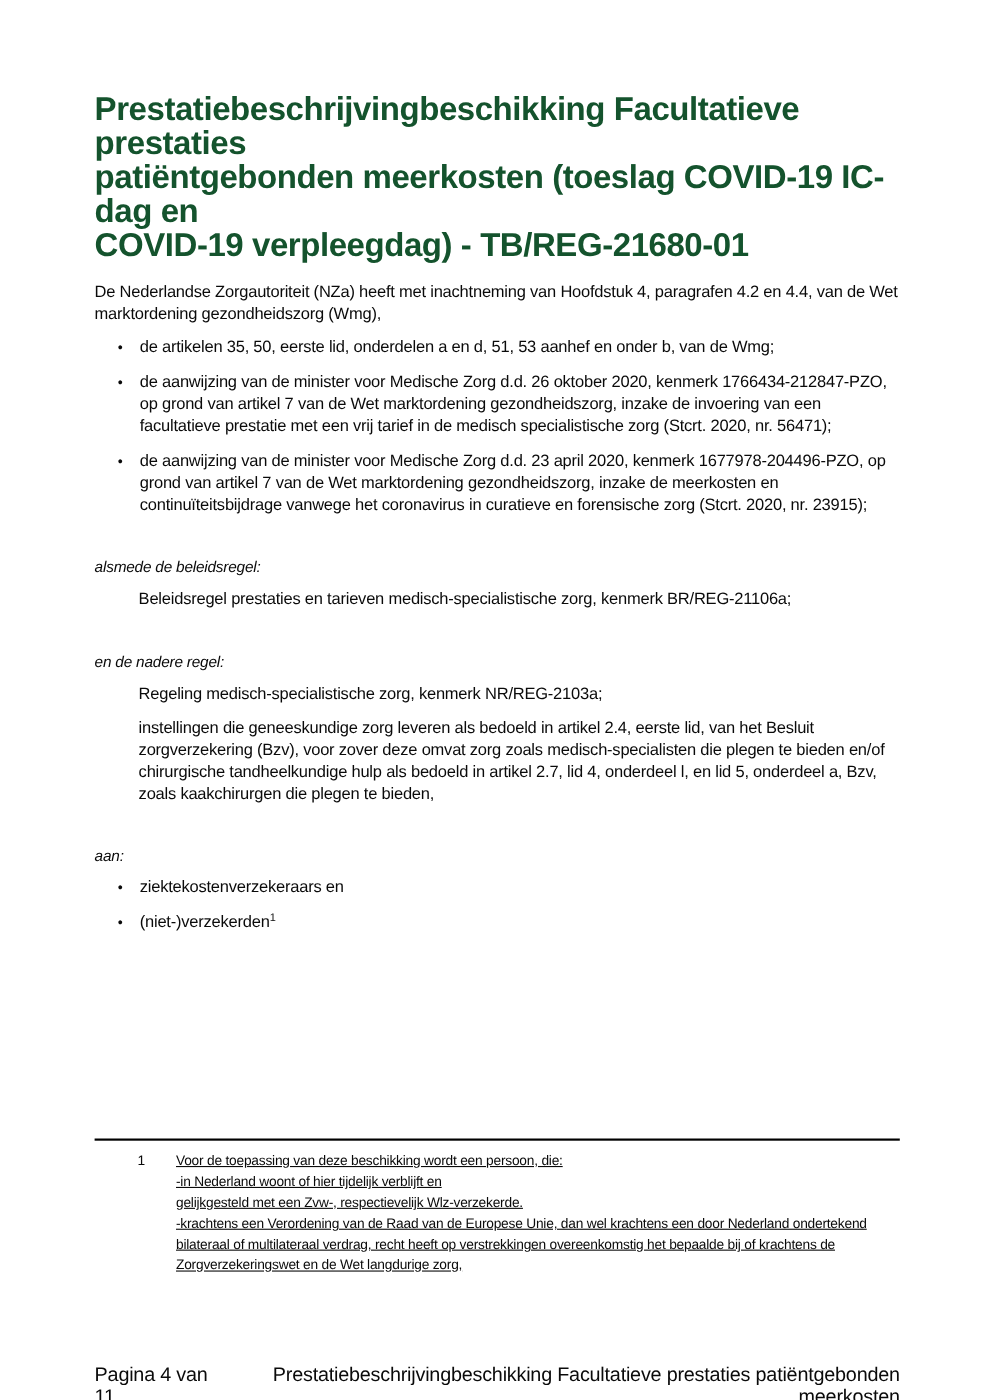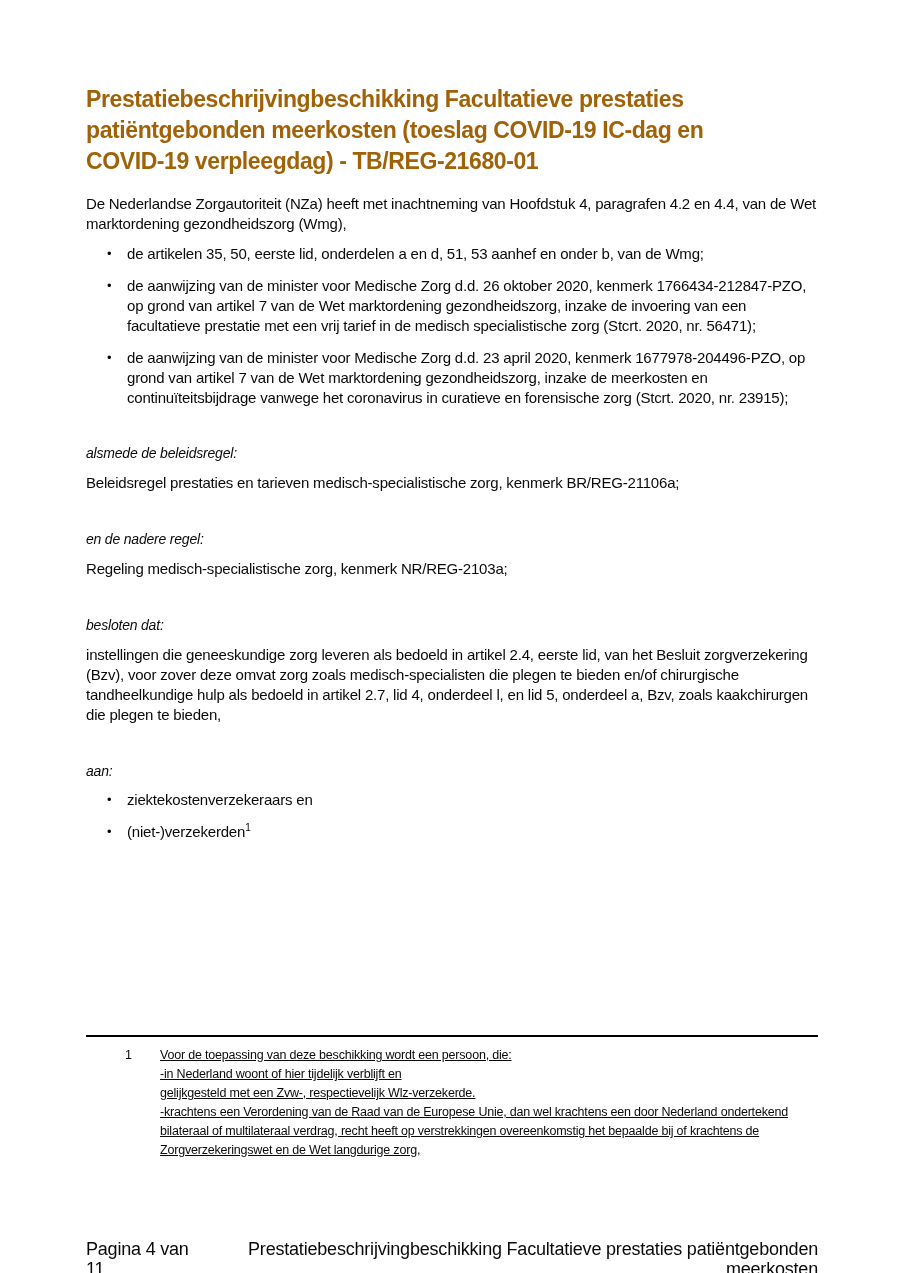--- a/index.html
+++ b/index.html
@@ -18,35 +18,35 @@
   .content {
     position: absolute;
     left: 86px;
     top: 84px;
     width: 732px;
     font-size: 15px;
     line-height: 20px;
     letter-spacing: -0.2px;
   }
   .title {
-    font-size: 23px;
+    font-size: 30px;
     font-weight: bold;
     line-height: 31px;
     letter-spacing: -0.4px;
-    color: #a16207;
+    color: #14532d;
   }
   .intro { margin-top: 17px; }
   .lead-in {
     margin-top: 37px;
     font-style: italic;
     font-size: 14px;
     line-height: 18px;
   }
   .lead-in.big-gap { margin-top: 36px; }
-  .after-lead { margin-top: 11px; }
+  .after-lead { margin-top: 11px; margin-left: 40px; }
   .bullet-list { margin-top: 10px; list-style: none; }
   .bullet-item {
     position: relative;
     padding-left: 41px;
     margin-bottom: 12px;
   }
   .bullet-dot {
     position: absolute;
     left: 21px;
     top: 0;
@@ -129,21 +129,20 @@
         <span>de aanwijzing van de minister voor Medische Zorg d.d. 23 april 2020, kenmerk 1677978-204496-PZO, op grond van artikel 7 van de Wet marktordening gezondheidszorg, inzake de meerkosten en continuïteitsbijdrage vanwege het coronavirus in curatieve en forensische zorg (Stcrt. 2020, nr. 23915);</span>
       </li>
     </ul>
 
     <p class="lead-in big-gap">alsmede de beleidsregel:</p>
     <p class="after-lead">Beleidsregel prestaties en tarieven medisch-specialistische zorg, kenmerk BR/REG-21106a;</p>
 
     <p class="lead-in">en de nadere regel:</p>
     <p class="after-lead">Regeling medisch-specialistische zorg, kenmerk NR/REG-2103a;</p>
 
-    <p class="lead-in">besloten dat:</p>
     <p class="after-lead">instellingen die geneeskundige zorg leveren als bedoeld in artikel 2.4, eerste lid, van het Besluit zorgverzekering (Bzv), voor zover deze omvat zorg zoals medisch-specialisten die plegen te bieden en/of chirurgische tandheelkundige hulp als bedoeld in artikel 2.7, lid 4, onderdeel l, en lid 5, onderdeel a, Bzv, zoals kaakchirurgen die plegen te bieden,</p>
 
     <p class="lead-in">aan:</p>
 
     <ul class="bullet-list">
       <li class="bullet-item">
         <span class="bullet-dot">•</span>
         <span>ziektekostenverzekeraars en</span>
       </li>
       <li class="bullet-item">

